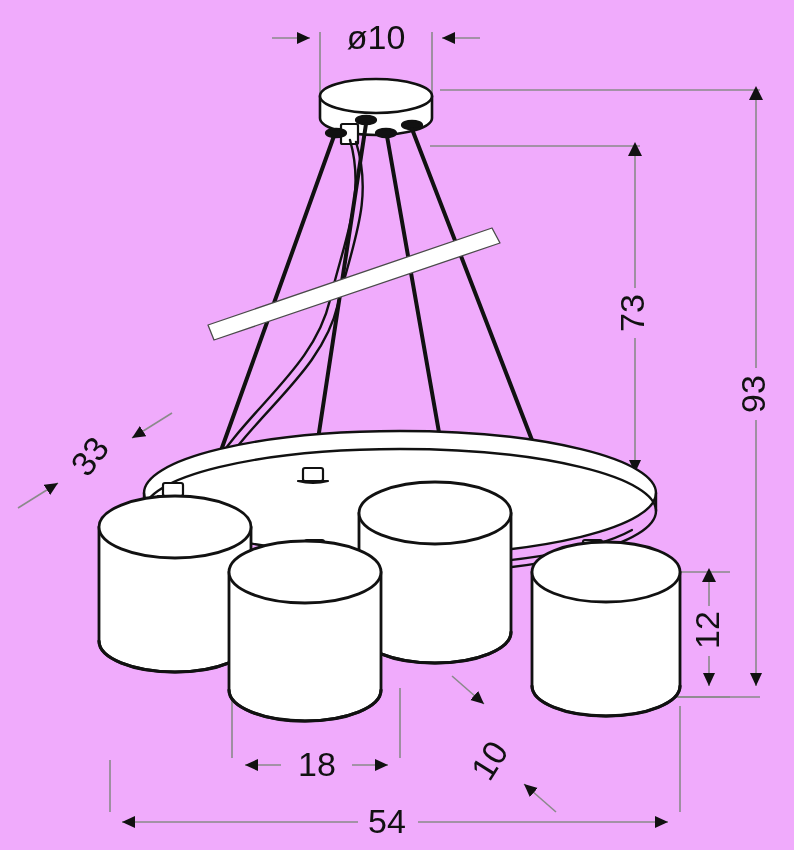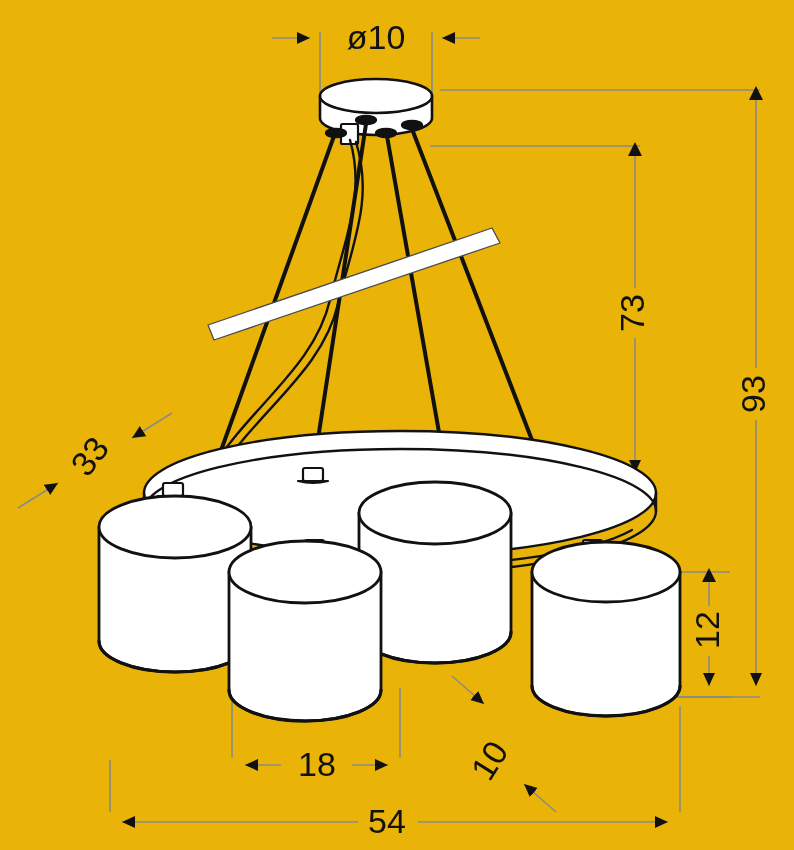--- a/index.html
+++ b/index.html
@@ -1,21 +1,21 @@
 <!DOCTYPE html>
 <html><head>
 <meta charset="utf-8">
 <style>
   html,body{margin:0;padding:0;background:#ffffff;}
   body{
     width:794px;height:850px;
     font-family:"Liberation Sans", sans-serif;
     overflow:hidden;
   }
-  #stage{position:relative;width:794px;height:850px;background:#eab308;}
+  #stage{position:relative;width:794px;height:850px;background:#f0abfc;}
   svg#drawing{position:absolute;left:0;top:0;width:794px;height:850px;display:block;}
   .dimtext{
     font-family:"Liberation Sans", sans-serif;
     font-size:34px;
     fill:#111111;
     dominant-baseline:middle;
     text-anchor:middle;
     letter-spacing:0px;
   }
 </style>

